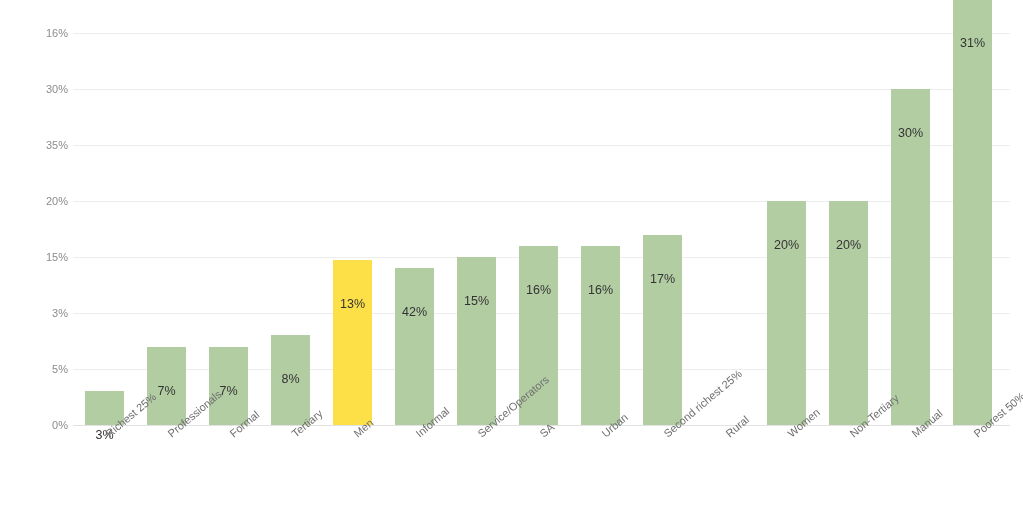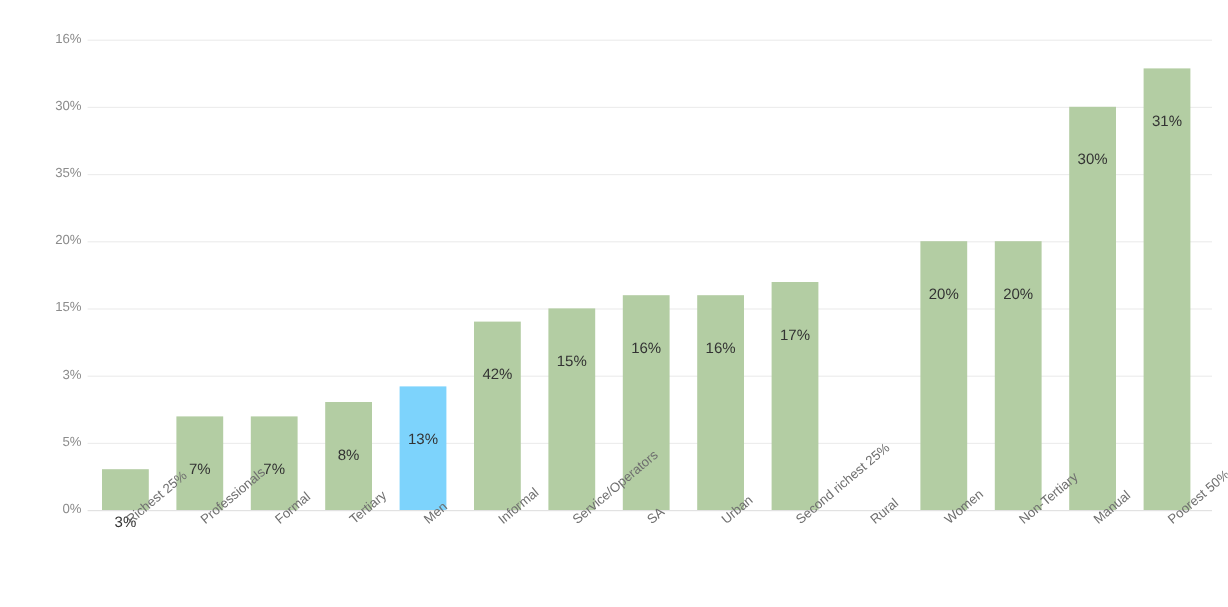--- a/index.html
+++ b/index.html
@@ -138,21 +138,21 @@
         <div class="bar" style="height: 78.4px; background: rgb(179, 205, 163);">
           <div class="bar-value">7%</div>
         </div>
       </div>
       <div class="bar-slot" style="left: 186px;">
         <div class="bar" style="height: 89.6px; background: rgb(179, 205, 163);">
           <div class="bar-value">8%</div>
         </div>
       </div>
       <div class="bar-slot" style="left: 248px;">
-        <div class="bar" style="height: 103px; background: #7dd3fc;">
+        <div class="bar" style="height: 165px; background: #fde047;">
           <div class="bar-value">13%</div>
         </div>
       </div>
       <div class="bar-slot" style="left: 310px;">
         <div class="bar" style="height: 156.8px; background: rgb(179, 205, 163);">
           <div class="bar-value">42%</div>
         </div>
       </div>
       <div class="bar-slot" style="left: 372px;">
         <div class="bar" style="height: 168px; background: rgb(179, 205, 163);">
@@ -183,21 +183,21 @@
         <div class="bar" style="height: 224px; background: rgb(179, 205, 163);">
           <div class="bar-value">20%</div>
         </div>
       </div>
       <div class="bar-slot" style="left: 806px;">
         <div class="bar" style="height: 336px; background: rgb(179, 205, 163);">
           <div class="bar-value">30%</div>
         </div>
       </div>
       <div class="bar-slot" style="left: 868px;">
-        <div class="bar" style="height: 368px; background: rgb(179, 205, 163);">
+        <div class="bar" style="height: 426px; background: rgb(179, 205, 163);">
           <div class="bar-value">31%</div>
         </div>
       </div>
     </div>
 
   <div id="xlabel-layer">
       <div class="xtick" style="left: 104px;">
         <span style="transform: rotate(-40deg);">Richest 25%</span>
       </div>
       <div class="xtick" style="left: 166px;">

